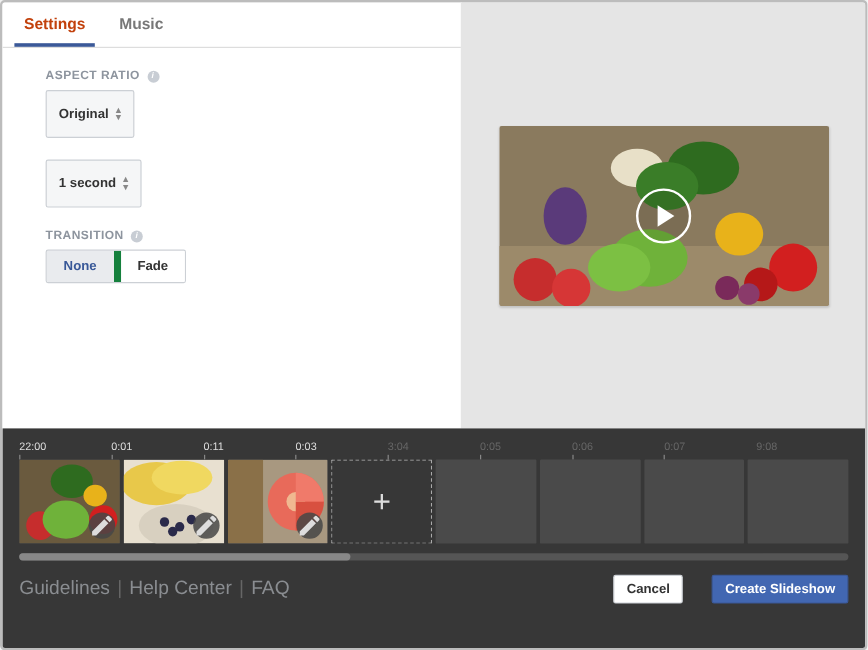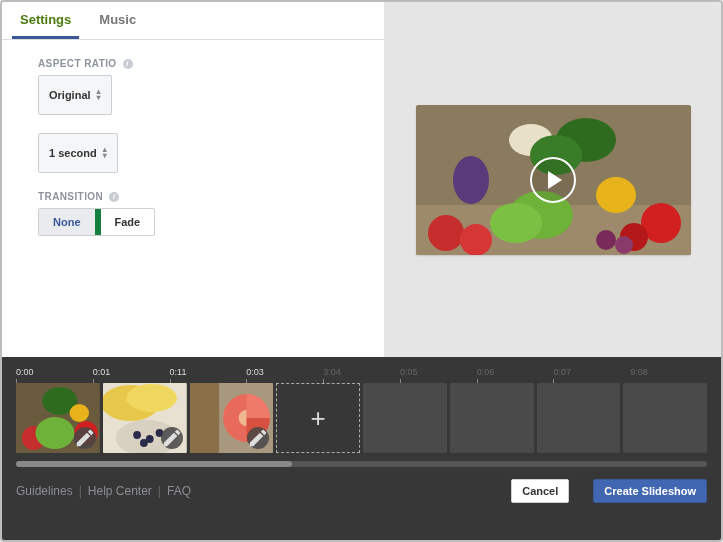--- a/index.html
+++ b/index.html
@@ -2,21 +2,21 @@
 <html><head>
 <meta charset="utf-8">
 <style>
 * { box-sizing: border-box; margin: 0; padding: 0; }
 body { font-family: Helvetica, Arial, sans-serif; background: #f0f0f0; }
 .frame { width: 723px; height: 542px; margin: 0 auto; background: #fff; border: 2px solid #bcbcbc; border-radius: 4px; overflow: hidden; display: flex; flex-direction: column; }
 .upper { display: flex; height: 355px; }
 .left { width: 383px; background: #fff; border-right: 1px solid #e5e5e5; }
 .tabs { display: flex; border-bottom: 1px solid #ddd; padding: 0 10px; }
 .tab { padding: 10px 8px 9px; font-size: 13px; font-weight: bold; color: #777; cursor: pointer; margin-right: 12px; border-bottom: 3px solid transparent; }
-.tab.active { color: #4d7c0f; border-bottom-color: #3b5998; }
+.tab.active { color: #c2410c; border-bottom-color: #3b5998; }
 .settings-body { padding: 18px 14px 14px 36px; }
 .field { margin-bottom: 18px; }
 .field-label { font-size: 10px; font-weight: bold; color: #8d949e; letter-spacing: 0.4px; display: flex; align-items: center; margin-bottom: 6px; text-align: right; }
 .info-icon { width: 10px; height: 10px; border-radius: 50%; background: #c8cdd4; margin-left: 6px; display: inline-flex; align-items: center; justify-content: center; font-size: 7px; color: #fff; font-weight: bold; font-style: italic; }
 .select-btn { display: inline-flex; align-items: center; border: 1px solid #ccd0d5; background: #f5f6f7; border-radius: 2px; padding: 12px 10px; font-size: 11px; font-weight: bold; color: #333; cursor: pointer; }
 .caret { margin-left: 6px; font-size: 8px; line-height: 1; color: #888; display: inline-block; }
 .caret::before { content: "▴"; display: block; margin-bottom: -2px; }
 .caret::after { content: "▾"; display: block; }
 .seg { display: inline-flex; border: 1px solid #ccd0d5; border-radius: 2px; overflow: hidden; }
 .seg-btn { padding: 7px 14px; font-size: 11px; font-weight: bold; background: #fff; color: #333; cursor: pointer; border-right: 6px solid #15803d; }
@@ -36,21 +36,21 @@
 .track { display: flex; gap: 3px; margin-top: 2px; }
 .slot { width: 86px; height: 70px; background: #4a4a4a; border-radius: 1px; position: relative; overflow: hidden; }
 .slot.filled svg { width: 100%; height: 100%; display: block; }
 .edit-badge { position: absolute; bottom: 4px; right: 4px; width: 22px; height: 22px; border-radius: 50%; background: rgba(70,70,70,0.85); display: flex; align-items: center; justify-content: center; cursor: pointer; }
 .edit-badge svg { width: 11px; height: 11px; }
 .slot.add { border: 1px dashed #aaa; background: transparent; display: flex; align-items: center; justify-content: center; cursor: pointer; }
 .plus { color: #ddd; font-size: 26px; font-weight: 300; line-height: 1; }
 .scrollbar { height: 6px; background: #555; border-radius: 3px; margin: 8px 0 0; position: relative; }
 .scrollbar-thumb { position: absolute; left: 0; top: 0; height: 100%; width: 40%; background: #888; border-radius: 3px; }
 .footer { display: flex; align-items: center; justify-content: space-between; padding: 8px 14px 10px; }
-.links { display: flex; gap: 6px; font-size: 12px; color: #8a8d91; align-items: center; }
+.links { display: flex; gap: 6px; font-size: 16px; color: #8a8d91; align-items: center; }
 .link { cursor: pointer; }
 .sep { color: #666; }
 .actions { display: flex; gap: 24px; }
 .btn { font-size: 11px; font-weight: bold; padding: 5px 10px; border-radius: 2px; cursor: pointer; border: 1px solid transparent; }
 .btn.cancel { background: #fff; color: #333; border-color: #ccd0d5; }
 .btn.primary { background: #4267b2; color: #fff; border-color: #3b5998; }
 </style>
 </head>
 <body>
 
@@ -110,21 +110,21 @@
           <circle cx="208" cy="140" r="9" fill="#8a3a6a"></circle>
         </svg>
         <div class="play"></div>
       </div>
     </div>
   </div>
 
   <div class="lower">
     <div class="timeline-wrap">
       <div class="ticks">
-        <div class="tick"><span>0:00</span><span class="tick-mark"></span></div>
+        <div class="tick"><span>22:00</span><span class="tick-mark"></span></div>
         <div class="tick"><span>0:01</span><span class="tick-mark"></span></div>
         <div class="tick"><span>0:11</span><span class="tick-mark"></span></div>
         <div class="tick"><span>0:03</span><span class="tick-mark"></span></div>
         <div class="tick dim"><span>3:04</span><span class="tick-mark"></span></div>
         <div class="tick dim"><span>0:05</span><span class="tick-mark"></span></div>
         <div class="tick dim"><span>0:06</span><span class="tick-mark"></span></div>
         <div class="tick dim"><span>0:07</span><span class="tick-mark"></span></div>
         <div class="tick dim"><span>9:08</span></div>
       </div>
       <div class="track">

